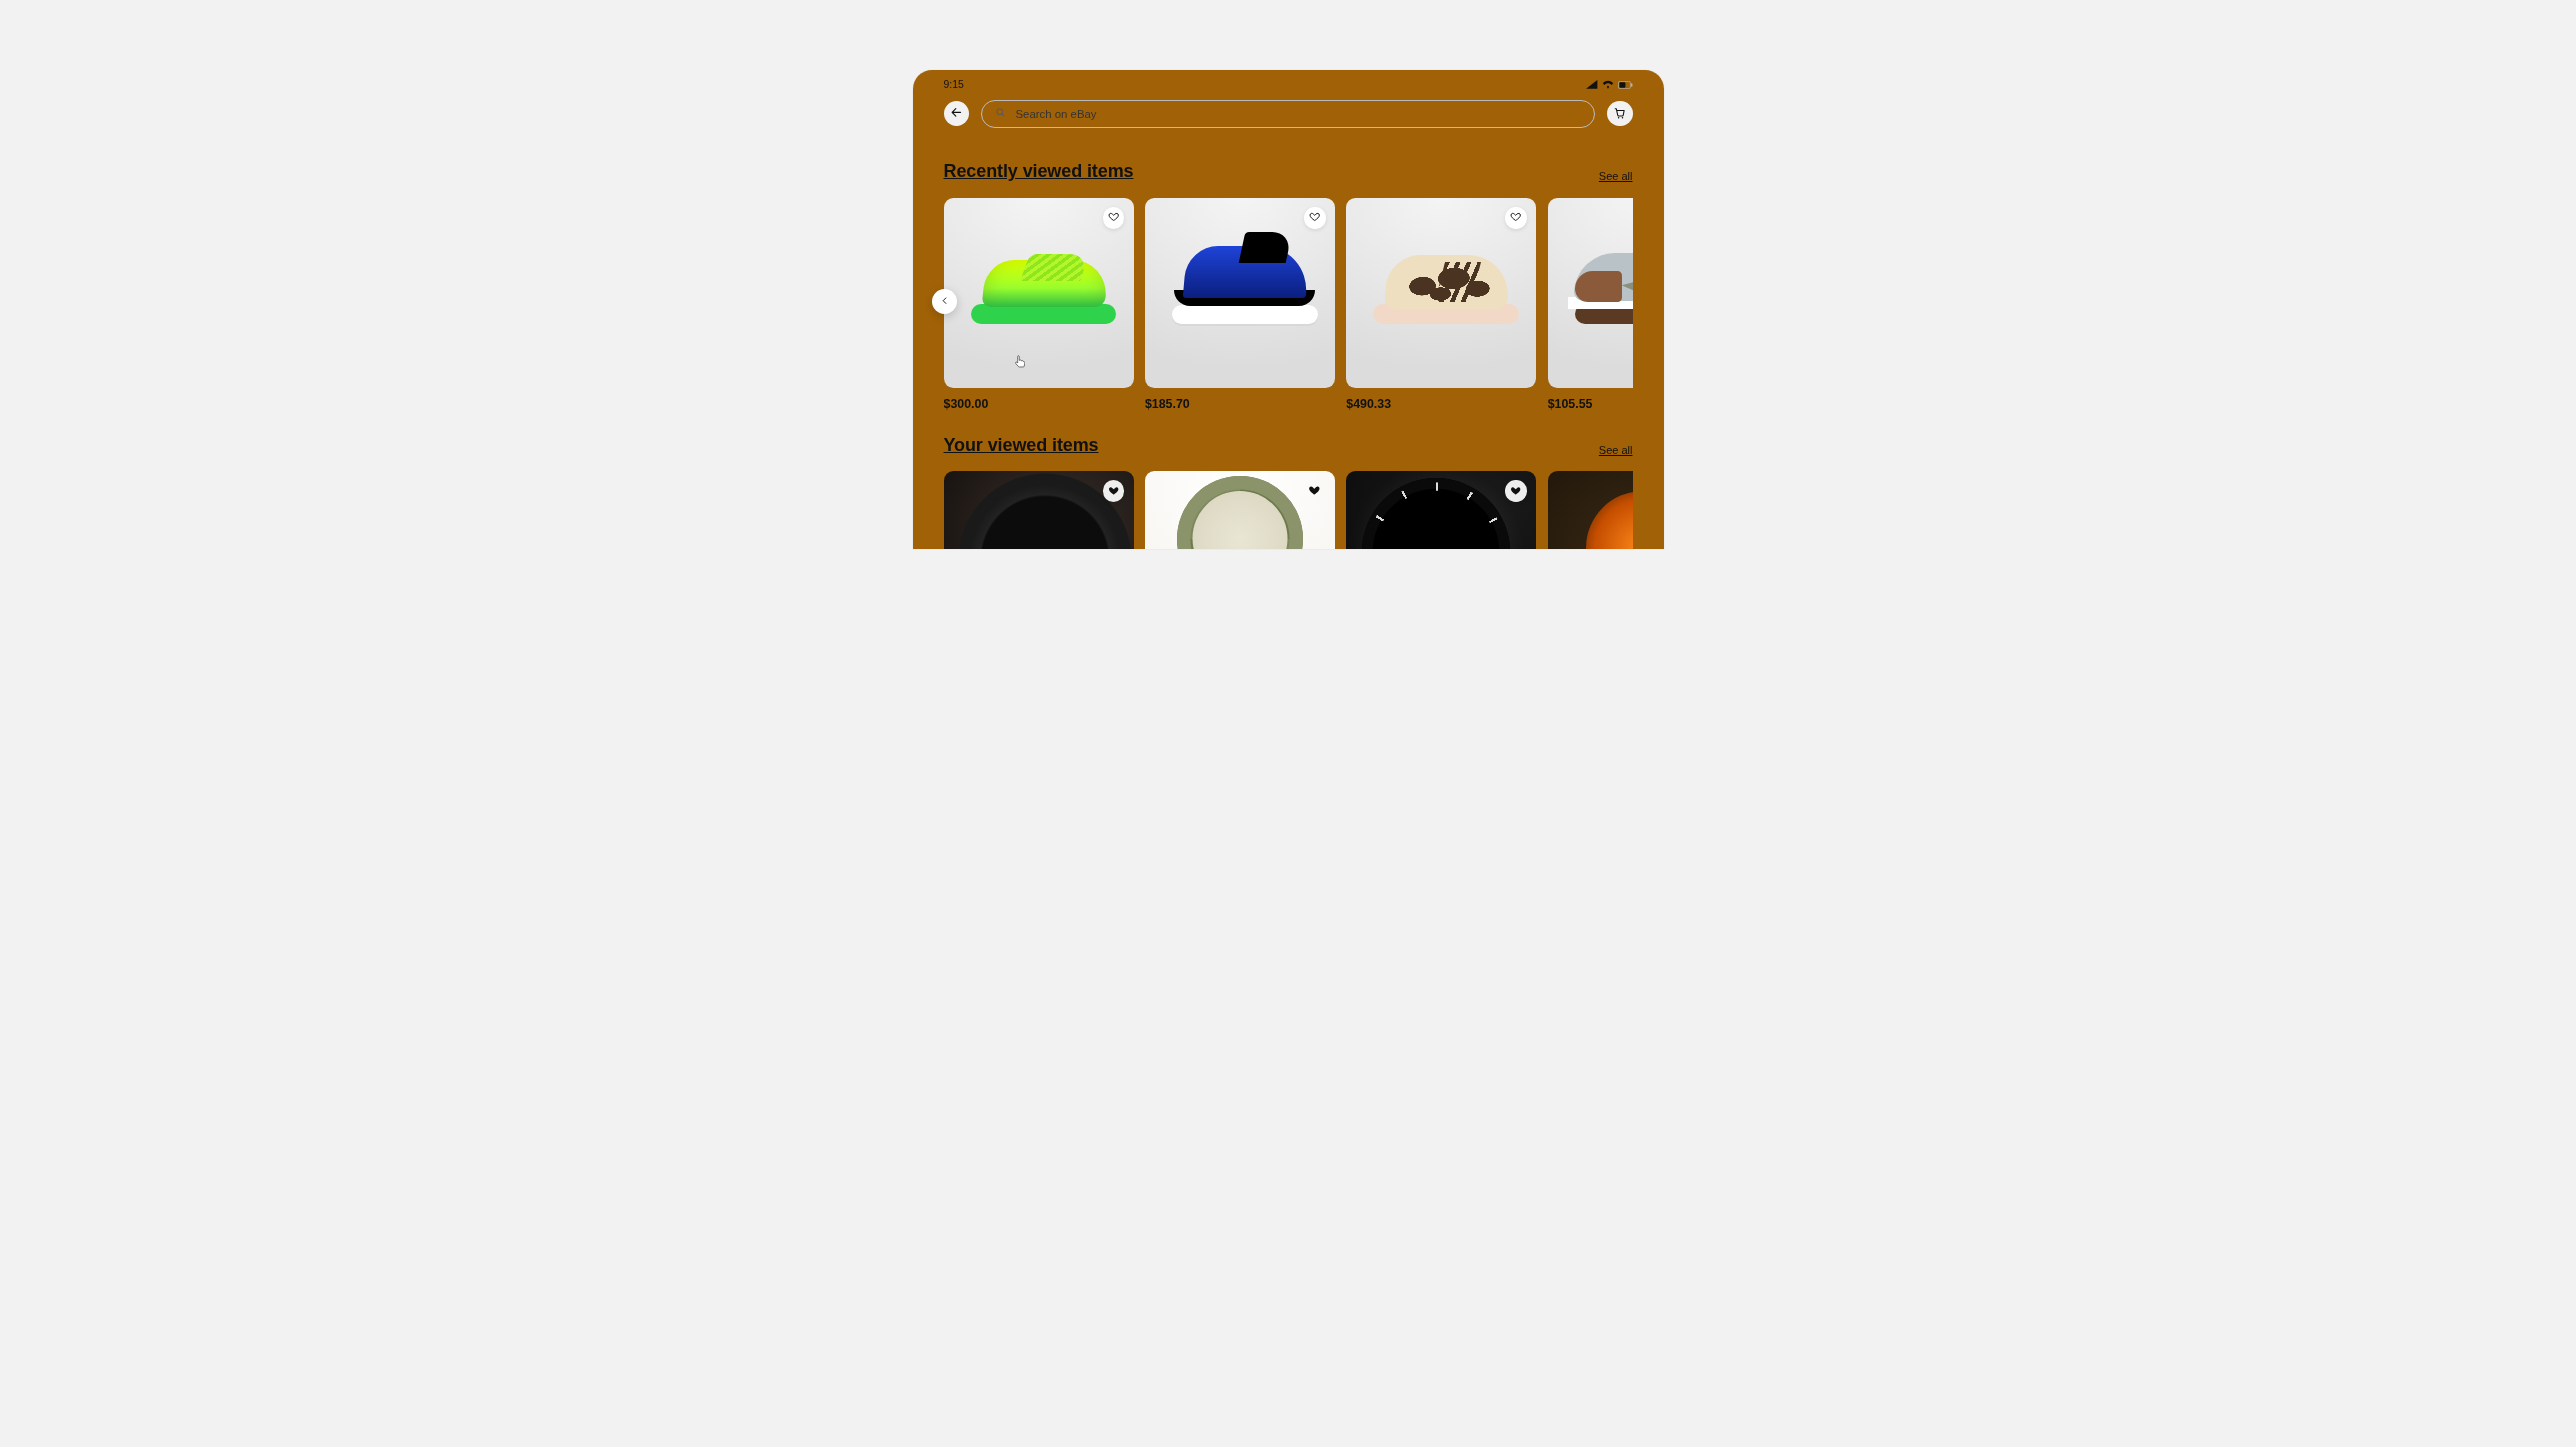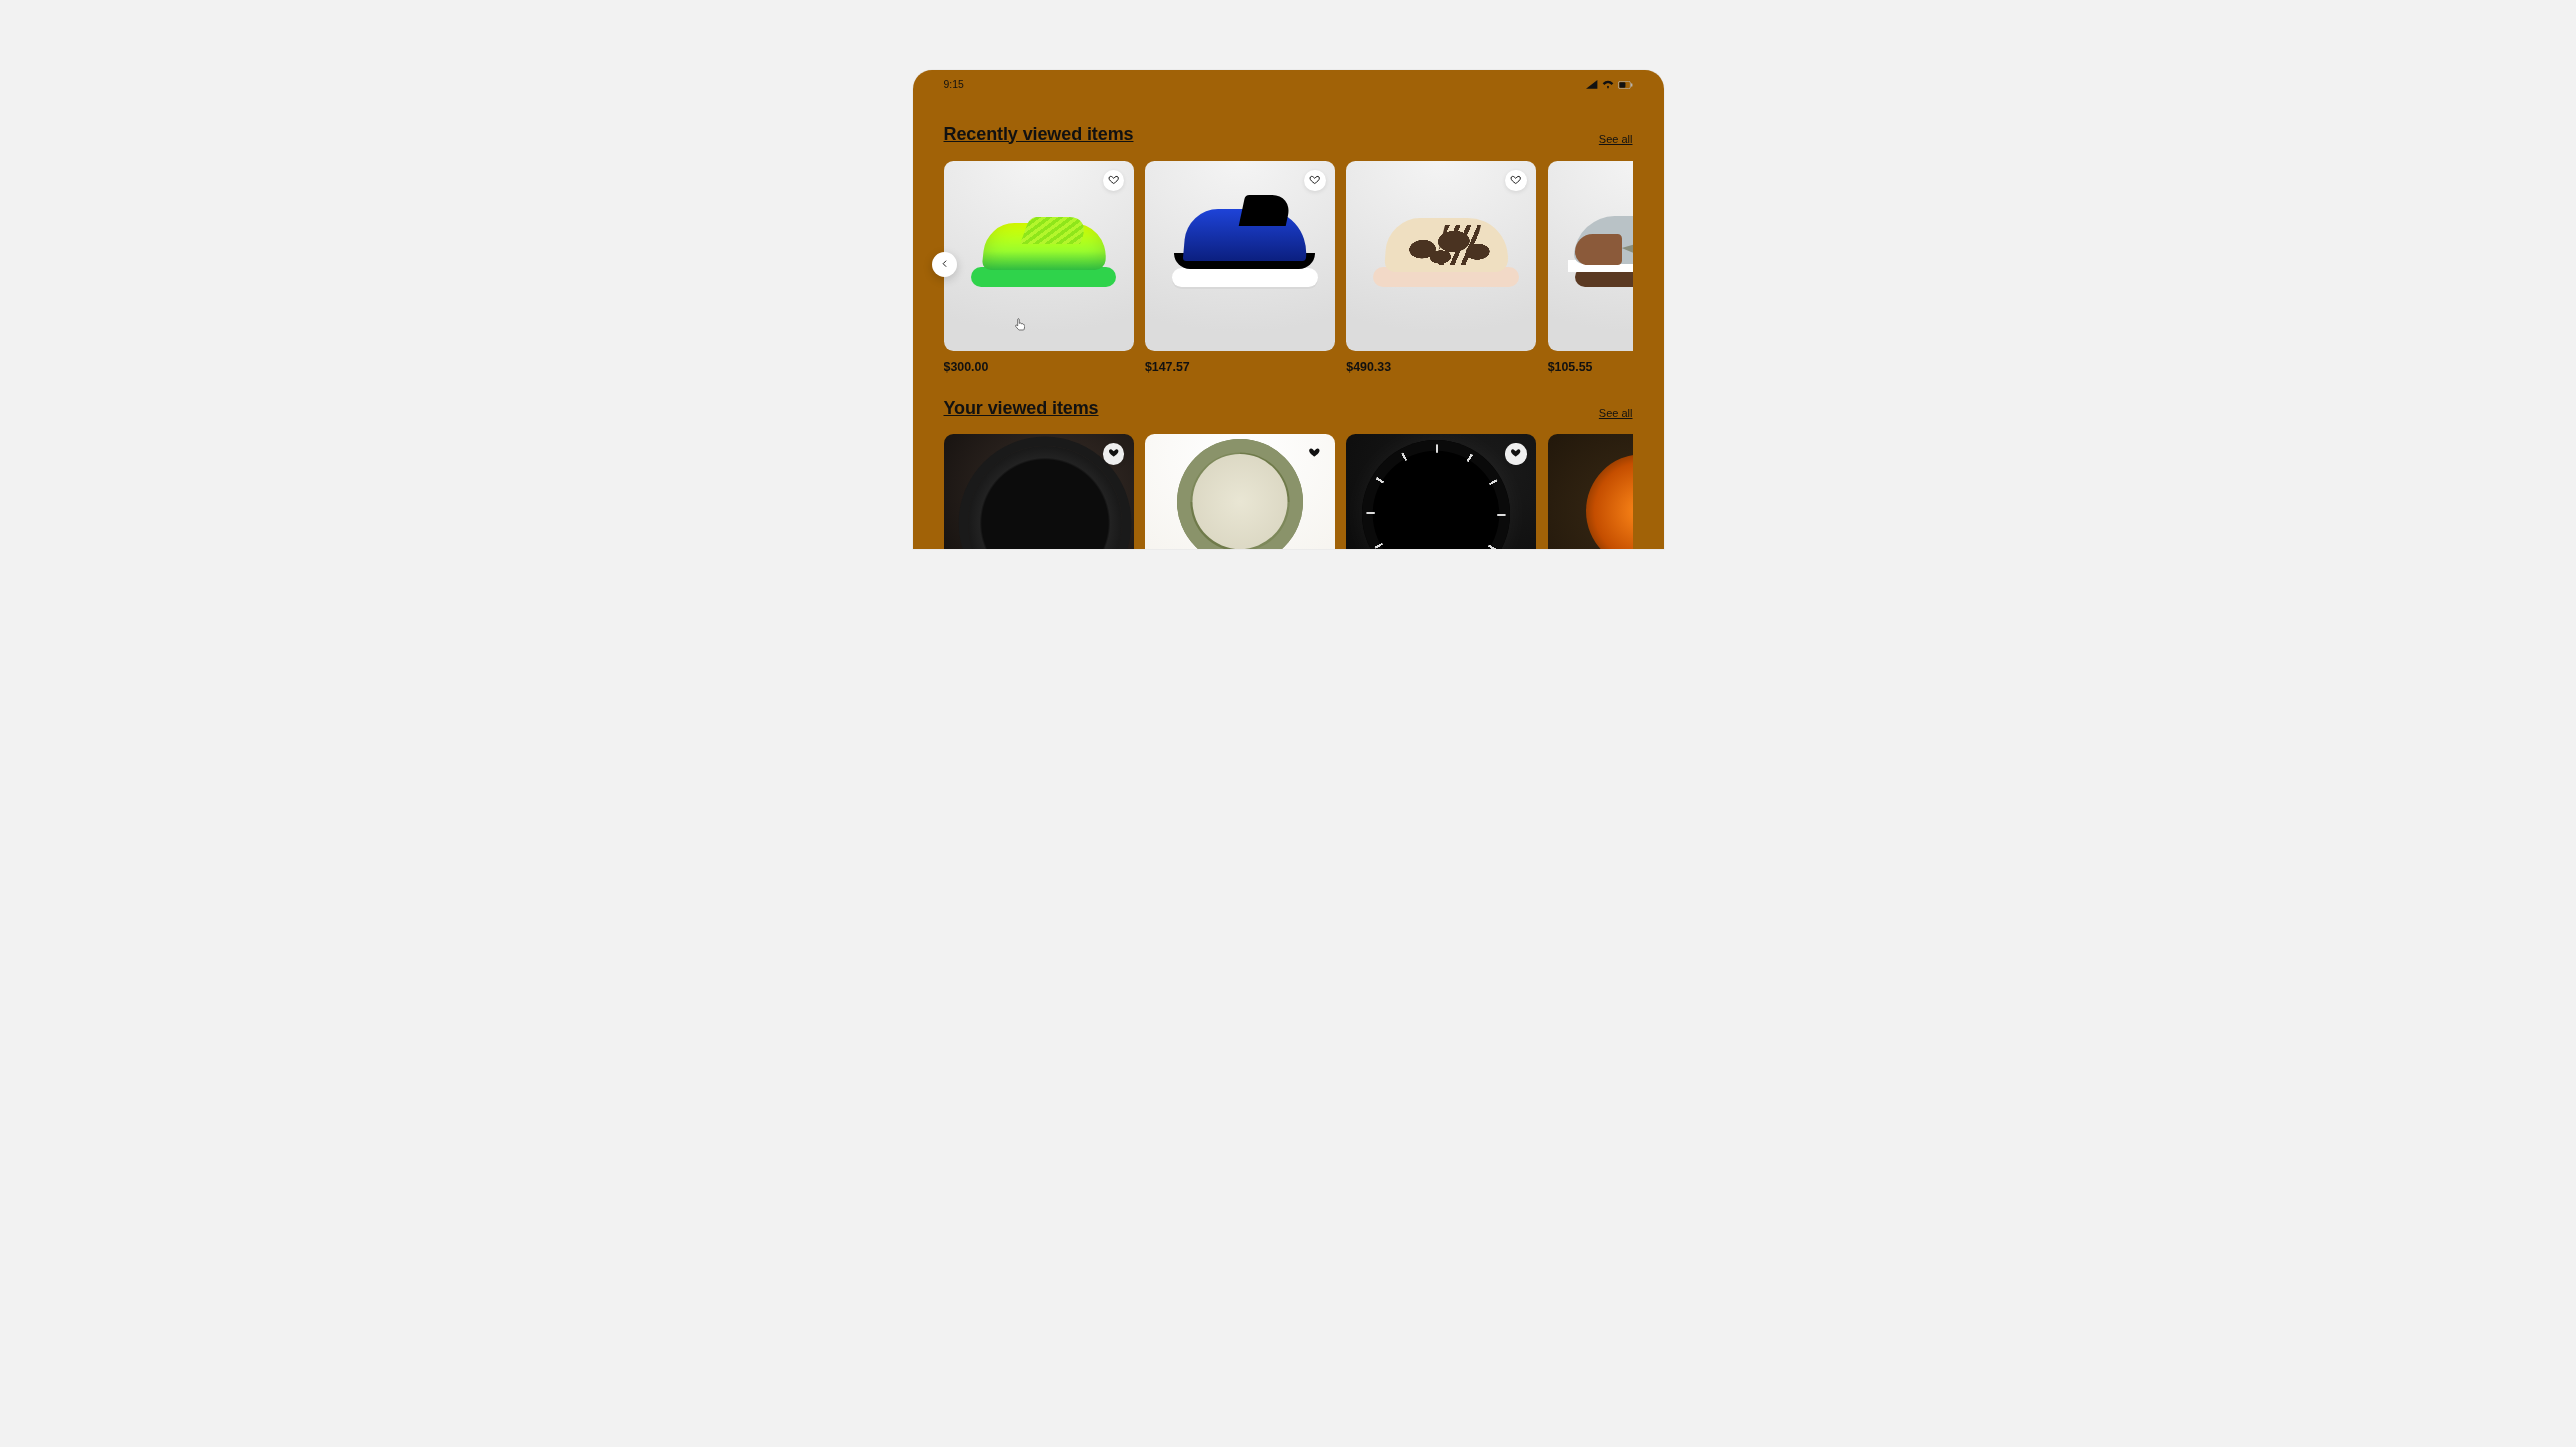--- a/index.html
+++ b/index.html
@@ -206,20 +206,47 @@
         <span>
           <svg width="14.8" height="8" viewBox="0 0 22 12">
             <rect x="0.5" y="0.5" width="18" height="11" rx="2.5" fill="none" stroke="#bbb"></rect>
             <rect x="2" y="2" width="9" height="8" rx="1.5" fill="#111"></rect>
             <rect x="19.5" y="3.5" width="2" height="5" rx="1" fill="#bbb"></rect>
           </svg>
         </span>
       </div>
     </div>
 
+    <div class="toprow">
+      <div class="iconbtn">
+        <span>
+          <svg width="12.7" height="12.7" viewBox="0 0 24 24">
+              <path fill="none" stroke="#111" stroke-width="2.2" stroke-linecap="round" stroke-linejoin="round" d="M11 5 4 12l7 7M4 12h16"></path>
+            </svg>
+        </span>
+      </div>
+      <div class="searchfield">
+        <span>
+          <svg width="10.7" height="10.7" viewBox="0 0 24 24">
+              <circle cx="10.5" cy="10.5" r="6.5" fill="none" stroke="#555" stroke-width="2.2"></circle>
+              <line x1="20" y1="20" x2="15.2" y2="15.2" stroke="#555" stroke-width="2.2" stroke-linecap="round"></line>
+            </svg>
+        </span>
+        <input placeholder="Search on eBay" style="">
+      </div>
+      <div class="iconbtn">
+        <span>
+          <svg width="13.4" height="13.4" viewBox="0 0 24 24">
+              <path fill="none" stroke="#111" stroke-width="1.9" stroke-linecap="round" stroke-linejoin="round" d="M4 5h2l2.4 11.2a2 2 0 0 0 2 1.6h6a2 2 0 0 0 1.95-1.56L20 8H7"></path>
+              <circle cx="10" cy="21" r="1.4" fill="#111"></circle>
+              <circle cx="17" cy="21" r="1.4" fill="#111"></circle>
+            </svg>
+        </span>
+      </div>
+    </div>
 
     <div class="section">
       <div class="sec-head">
         <div class="sec-title">Recently viewed items</div>
         <div class="seeall">See all</div>
       </div>
 
       <div class="scroller-wrap">
         <div class="navchip left">
           <span>
@@ -259,21 +286,21 @@
                 <div class="upper"></div>
                 <div class="collar"></div>
               <div class="favchip">
                 <span>
                   <svg width="11.4" height="11.4" viewBox="0 0 24 24">
                       <path fill="none" stroke="#111" stroke-width="2" d="M12 20s-7-4.35-9.2-8.55C.7 7.3 4 4 7.2 5.2 9 5.9 10 7.5 12 9c2-1.5 3-3.1 4.8-3.8C20 4 23.3 7.3 21.2 11.45 19 15.65 12 20 12 20Z"></path>
                     </svg>
                 </span>
               </div>
             </div>
-            <div class="price">$147.57</div>
+            <div class="price">$185.70</div>
           </div>
 
           <div class="card">
             <div class="thumb p3">
               <div class="sole"></div>
                 <div class="upper"></div>
                 <div class="camo"></div>
                 <div class="stripes"></div>
               <div class="favchip">
                 <span>

